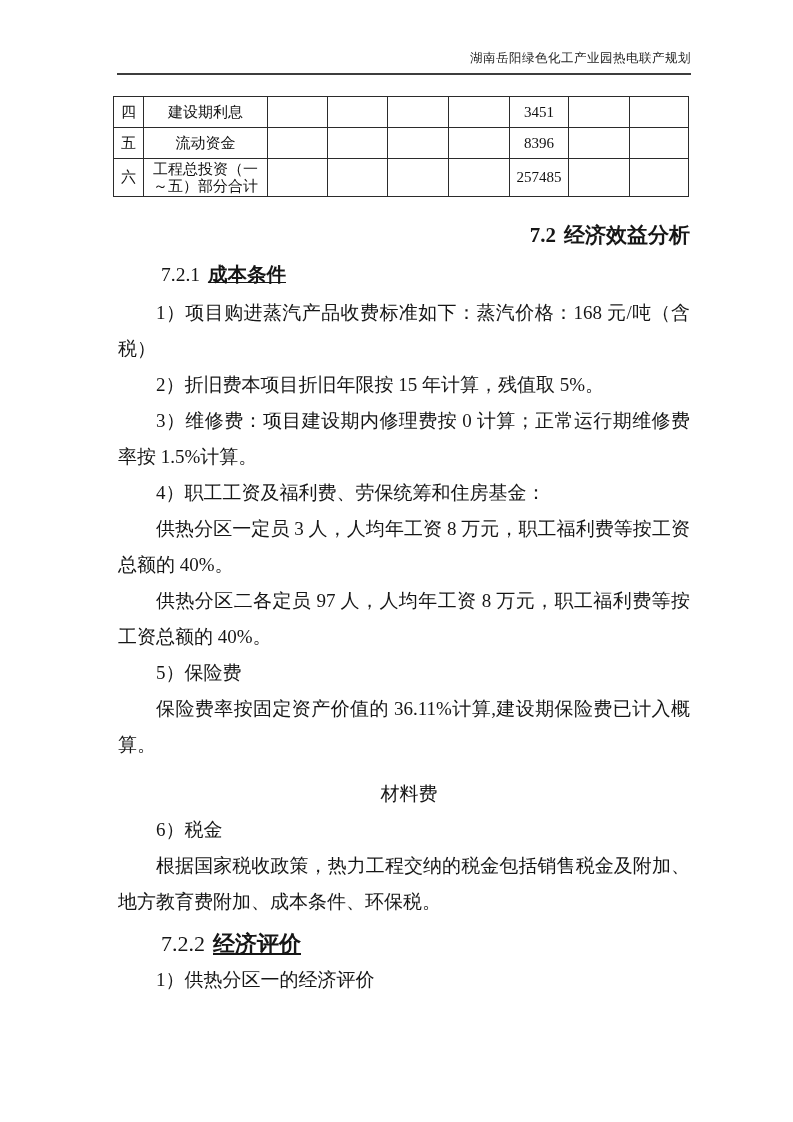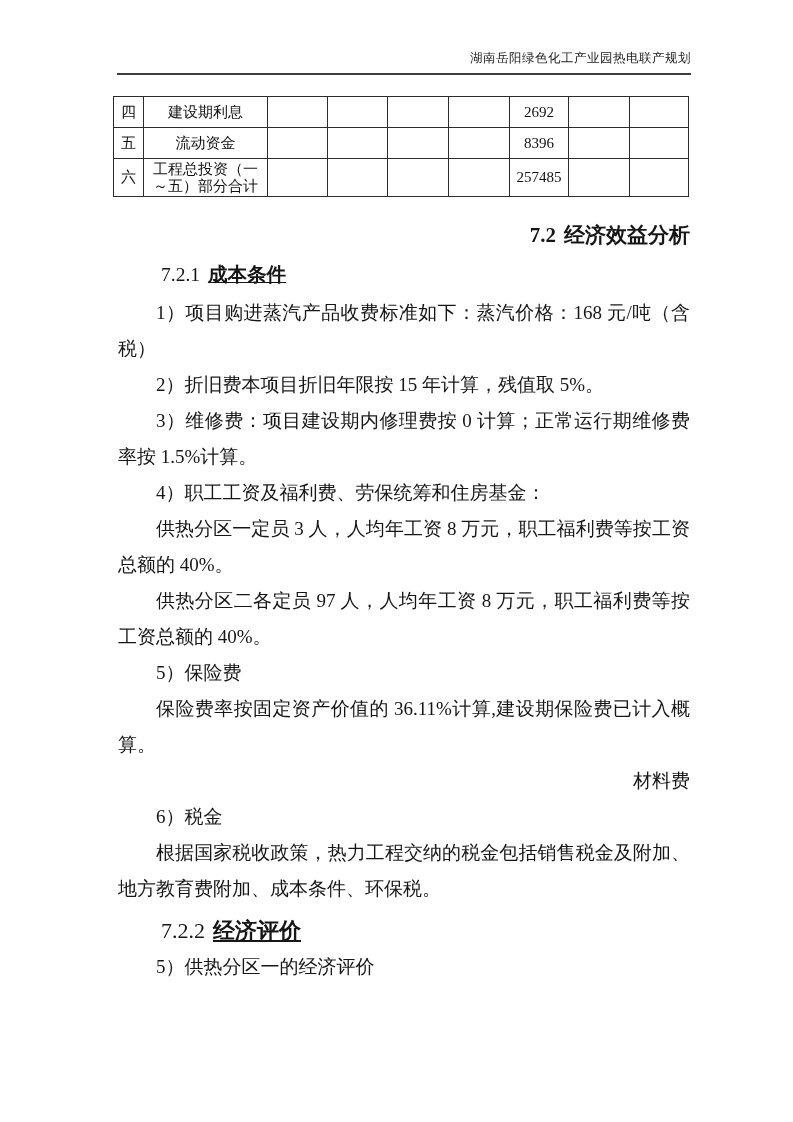--- a/index.html
+++ b/index.html
@@ -68,21 +68,21 @@
     margin: 0 0 0 19px;
   }
   .h721 .hnum, .h722 .hnum { font-weight: normal; margin-right: 8px; margin-left: 24px; }
   .h721 .htxt, .h722 .htxt { font-weight: bold; text-decoration: underline; }
   .main p {
     margin: 0;
     line-height: 36px;
     text-align: justify;
     text-indent: 38px;
   }
-  .main p.indent-half { text-indent: 10px; text-align: right; }
+  .main p.indent-half { text-indent: 10px; text-align: center; margin-top: 13px; }
   .main p.indent-circ { text-indent: 31px; text-align: left; }
   .h722 {
     line-height: 36px;
     font-size: 22px;
     margin: 6px 0 0 19px;
   }
   
   .doc-footer {
     position: absolute;
     left: 0;
@@ -115,21 +115,21 @@
         <col style="width:59px">
     </colgroup>
     <tbody>
       <tr class="r1">
         <td class="c-no">四</td>
         <td class="c-item">建设期利息</td>
         <td class="c-e"></td>
         <td class="c-e"></td>
         <td class="c-e"></td>
         <td class="c-e"></td>
-        <td class="c-val">2692</td>
+        <td class="c-val">3451</td>
         <td class="c-e"></td>
         <td class="c-e"></td>
       </tr>
       <tr class="r2">
         <td class="c-no">五</td>
         <td class="c-item">流动资金</td>
         <td class="c-e"></td>
         <td class="c-e"></td>
         <td class="c-e"></td>
         <td class="c-e"></td>
@@ -170,21 +170,21 @@
     <p>5）保险费</p>
     <p>保险费率按固定资产价值的 36.11%计算,建设期保险费已计入概算。</p>
     <p class="indent-half">材料费</p>
     <p>6）税金</p>
     <p>根据国家税收政策，热力工程交纳的税金包括销售税金及附加、地方教育费附加、成本条件、环保税。</p>
 
     <div class="h722">
       <span class="hnum">7.2.2</span><span class="htxt">经济评价</span>
     </div>
 
-    <p>5）供热分区一的经济评价</p>
+    <p>1）供热分区一的经济评价</p>
     <p class="indent-circ">①供热价格</p>
 
   </div>
 
   <div class="doc-footer">
     <span>87</span>
   </div>
 
 </div>
 

